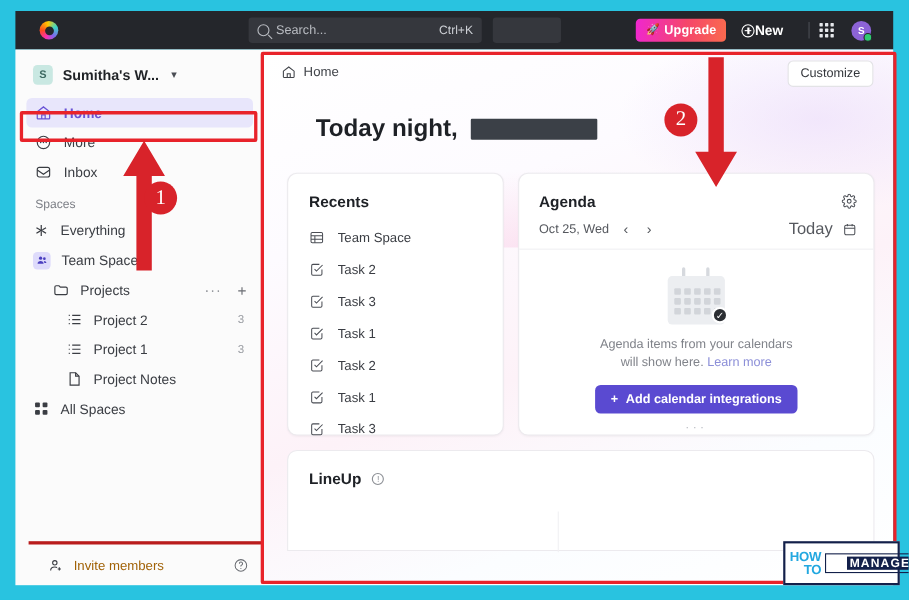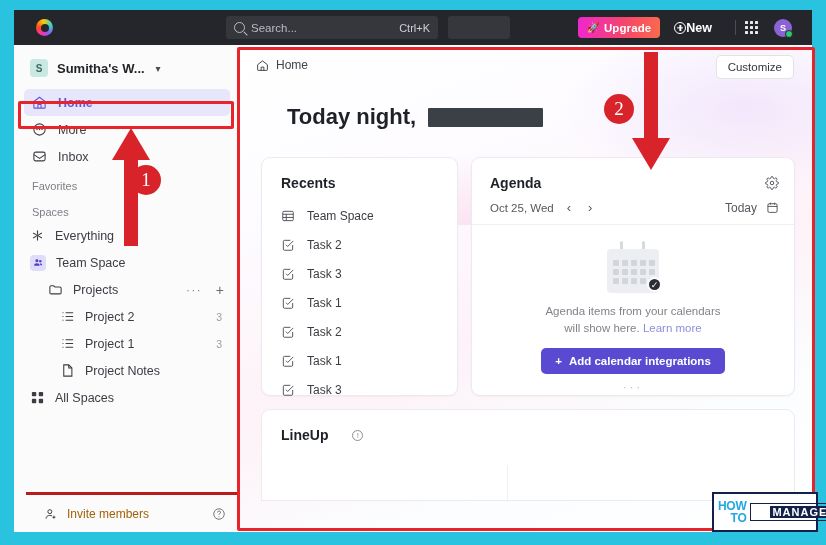--- a/index.html
+++ b/index.html
@@ -251,21 +251,21 @@
   .agenda-head .card-title { padding: 0; flex: 1; }
   .agenda-sub {
     display: flex; align-items: center;
     padding: 9px 15px 9px 18px;
     border-bottom: 1px solid #f0eff2;
     font-size: 11.5px; color: #55585e;
     gap: 9px;
   }
   .arrowbtn { color: #55585e; font-size: 13px; padding: 0 4px; }
   .agenda-sub .spacer { flex: 1; }
-  .today-lbl { font-size: 12px; color: #55585e; }
+  .today-lbl { font-size: 15px; color: #55585e; }
 
   .empty {
     display: flex; flex-direction: column; align-items: center;
     padding-top: 14px;
   }
   .cal-art { position: relative; width: 62px; height: 56px; }
   .cal-body {
     position: absolute; left: 5px; top: 10px;
     width: 52px; height: 44px; background: #eceef1; border-radius: 4px;
   }
@@ -303,21 +303,21 @@
   }
 
   .lineup {
     position: relative;
     margin: 13px 17px 0 21px;
     height: 92px;
     background: #fff; border: 1px solid #eceaee;
     border-top-left-radius: 9px; border-top-right-radius: 9px;
   }
   .lineup .card-title {
-    padding: 17px 0 0 19px; display: flex; align-items: center; gap: 24px;
+    padding: 17px 0 0 19px; display: flex; align-items: center; gap: 10px;
   }
   .info-ico {
     width: 11px; height: 11px; border: 1.2px solid #8b8e94; border-radius: 50%;
     color: #8b8e94; font-size: 8px; font-weight: normal;
     display: inline-flex; align-items: center; justify-content: center;
   }
   .lineup-div {
     position: absolute; left: 46%; top: 55px; width: 1px; height: 37px;
     background: #f1f0f3;
   }
@@ -442,21 +442,20 @@
     </div>
 
     <div class="nav-item">
       <svg class="nav-ico" viewBox="0 0 24 24" fill="none" stroke="#3a3d43" stroke-width="1.7">
         <rect x="3" y="5" width="18" height="14" rx="3"></rect>
         <path d="M3 9l9 6 9-6"></path>
       </svg>
       <span>Inbox</span>
     </div>
 
-    <div class="sect-label">Favorites</div>
     <div class="sect-label">Spaces</div>
 
     <div class="sp-item">
       <svg class="nav-ico" viewBox="0 0 24 24" stroke="#3a3d43" stroke-width="1.8" fill="none">
         <circle cx="12" cy="12" r="2" fill="#3a3d43" stroke="none"></circle>
         <path d="M12 10V4M12 14v6M10.2 11 5 8M13.8 11 19 8M10.2 13 5 16M13.8 13 19 16"></path>
       </svg>
       <span class="label">Everything</span>
     </div>
 

